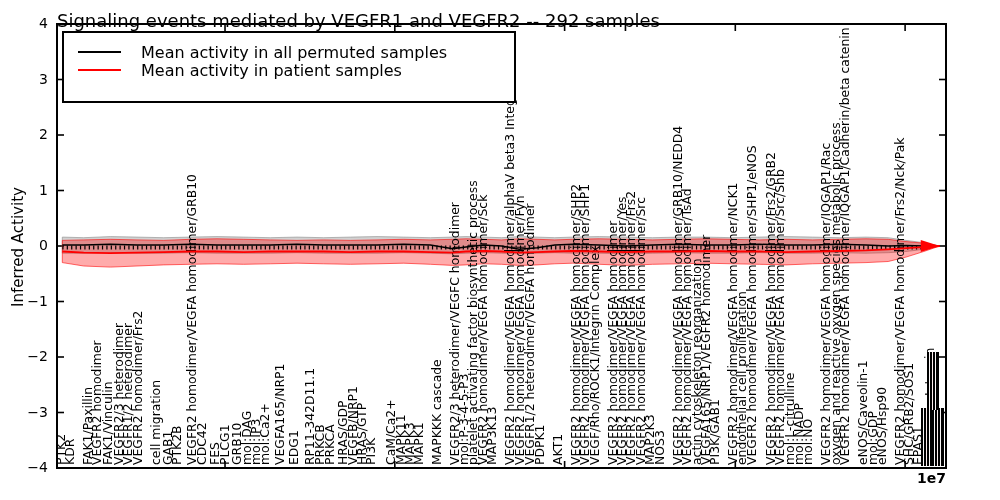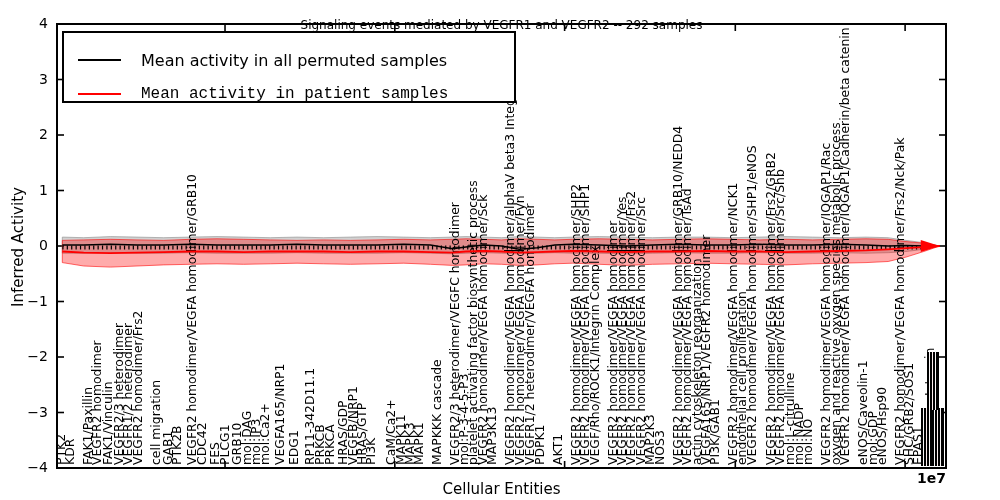--- a/index.html
+++ b/index.html
@@ -1,49 +1,48 @@
 <!DOCTYPE html>
 <html><head>
 <meta charset="utf-8">
 <style>
   html,body{margin:0;padding:0;background:#fff;}
   .page{position:relative;width:1000px;height:500px;background:#ffffff;overflow:hidden;
         font-family:"DejaVu Sans","Liberation Sans",sans-serif;color:#000;}
-  .title{position:absolute;left:57px;top:18px;width:889px;text-align:center;
-         font-size:12px;z-index:6;}
+  .title{position:absolute;left:57px;top:10px;width:889px;text-align:left;
+         font-size:18px;z-index:6;}
   .ylabel{position:absolute;left:-52px;top:238px;width:140px;text-align:center;
           font-size:15px;transform:rotate(-90deg);z-index:6;}
   .xlabel{position:absolute;left:57px;top:480px;width:889px;text-align:center;font-size:15px;z-index:6;}
   .offset-label{position:absolute;right:54px;top:470px;font-size:14px;z-index:6;font-weight:bold;}
   .ytick{position:absolute;right:952px;width:44px;text-align:right;font-size:14px;z-index:6;}
   svg.layer{position:absolute;left:0;top:0;pointer-events:none;}
   #svg-under{z-index:1;}
   .xlabels{position:absolute;left:0;top:0;z-index:2;}
   #svg-over{z-index:3;}
   .xlab{position:absolute;white-space:nowrap;font-size:12.4px;line-height:13px;
         transform:rotate(-90deg);transform-origin:0 0;}
   .legend{position:absolute;left:62px;top:31px;width:450px;height:68px;background:#fff;
           border:2px solid #000;z-index:5;}
   .legend-row{position:absolute;left:0;height:30px;display:flex;align-items:center;}
-  .legend-row.r0{top:12px;}
-  .legend-row.r1{top:46px;font-family:Liberation Mono, monospace;}
+  .legend-row.r0{top:4px;}
+  .legend-row.r1{top:22px;}
   .legend-swatch{display:inline-block;width:43px;height:0;border-top:2px solid #000;
                  margin-left:14px;margin-right:20px;}
   .legend-label{font-size:16px;white-space:nowrap;}
   .cluster-blob{position:absolute;z-index:2;
      background:repeating-linear-gradient(90deg,#000 0 2px,#f8f6f6 2px 3px,#000 3px 5px,#fbeeee 5px 5.6px);}
 </style>
 </head>
 <body>
 
 <div class="page">
 
   <div class="title">Signaling events mediated by VEGFR1 and VEGFR2 -- 292 samples</div>
   <div class="ylabel">Inferred Activity</div>
-  <div class="xlabel">Cellular Entities</div>
   <div class="offset-label">1e7</div>
 
   <div id="yticks">
       <div class="ytick" style="top: 15px;">4</div>
       <div class="ytick" style="top: 70.5px;">3</div>
       <div class="ytick" style="top: 126px;">2</div>
       <div class="ytick" style="top: 181.5px;">1</div>
       <div class="ytick" style="top: 237px;">0</div>
       <div class="ytick" style="top: 292.5px;">−1</div>
       <div class="ytick" style="top: 348px;">−2</div>

